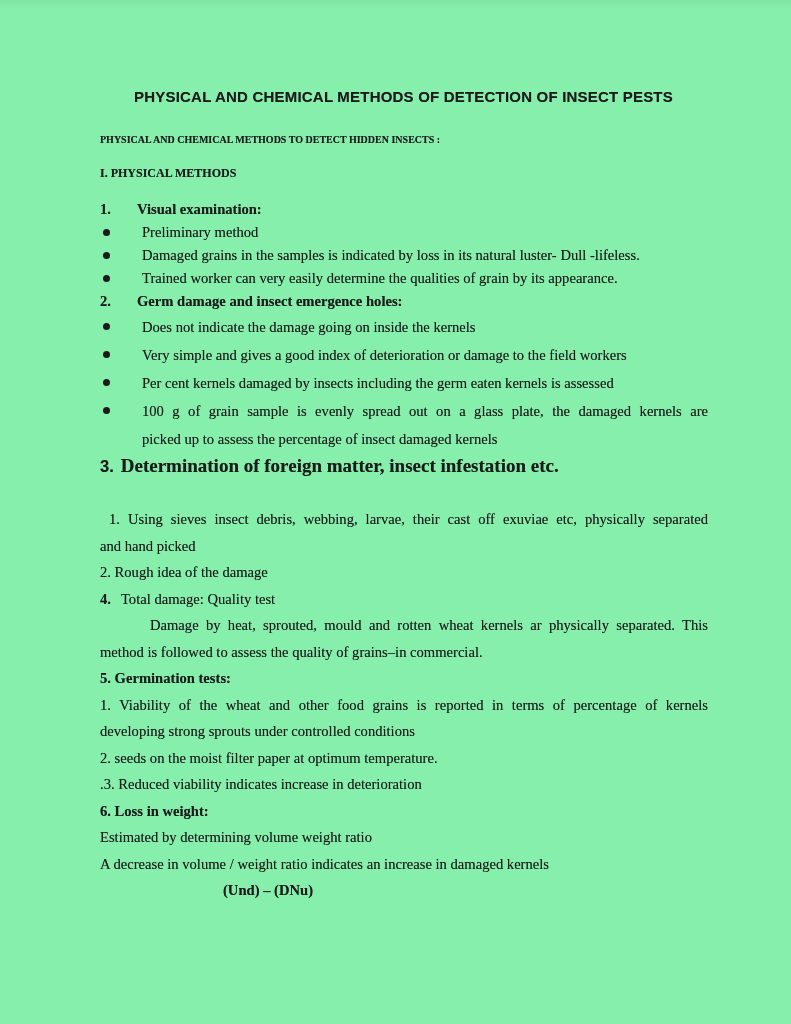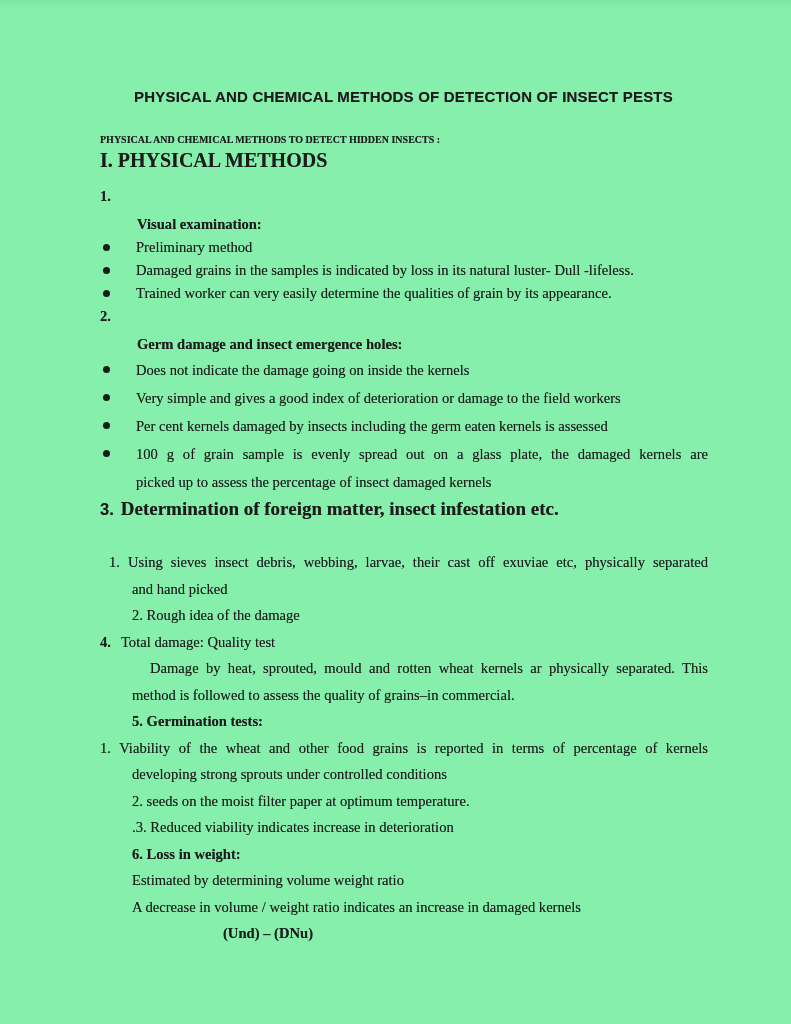--- a/index.html
+++ b/index.html
@@ -33,43 +33,44 @@
     font-size:14.6px;
   }
   .subtitle {
     margin-top:24px;
     font-weight:bold;
     font-size:10px;
     line-height:20px;
     white-space:nowrap;
   }
   .part-heading {
+    margin-top:13px;
     font-weight:bold;
-    font-size:20px;
+    font-size:12px;
     line-height:20px;
     white-space:nowrap;
   }
   .nrow { display:flex; line-height:23px; }
   .nrow .nmark { flex:none; width:37px; font-weight:bold; }
-  .nrow .nhead { font-weight:bold; white-space:nowrap;margin-top:28px; }
+  .nrow .nhead { font-weight:bold; white-space:nowrap; }
   .item1 { margin-top:15px; }
-  .brow { display:flex; }
+  .brow { display:flex;gap:6px; }
   .brow .bmark { flex:none; width:36px; padding-left:3px; box-sizing:border-box; }
   .brow .dot { display:block; width:7px; height:7px; border-radius:50%; background:#1b1b1b; }
   .lh23 { line-height:23px; }
   .lh23 .dot { margin-top:8px; }
   .lh28 { line-height:28px; }
   .lh28 .dot { margin-top:10px; }
   .btext { white-space:nowrap; }
   .btext-wrap { width:572px; }
   .just { text-align:justify; text-align-last:justify; }
   .h3row { display:flex; margin-top:2px; line-height:22px; align-items:baseline; }
   .h3row .h3num { flex:none; font-family:"Liberation Sans", sans-serif; font-weight:bold; font-size:16.5px; margin-right:7px; }
   .h3row .h3text { font-weight:bold; font-size:19px; white-space:nowrap; }
-  .bodyline { line-height:26.5px; white-space:nowrap;margin-left:32px; }
+  .bodyline { line-height:26.5px; white-space:nowrap; }
   .bodyjust { line-height:26.5px; text-align:justify; text-align-last:justify; white-space:normal; }
   .first-gap { margin-top:29px;margin-left:9px; }
   .bold { font-weight:bold; }
   .h4row { display:flex; line-height:26.5px; }
   .h4row .h4num { flex:none; font-weight:bold; margin-right:10px; }
   .h4row .h4text { font-weight:normal; white-space:nowrap; }
   .indent50 { padding-left:50px; }
   .formula { line-height:26.5px; font-weight:bold; margin-left:123px; white-space:nowrap; }
 </style>
 </head>

